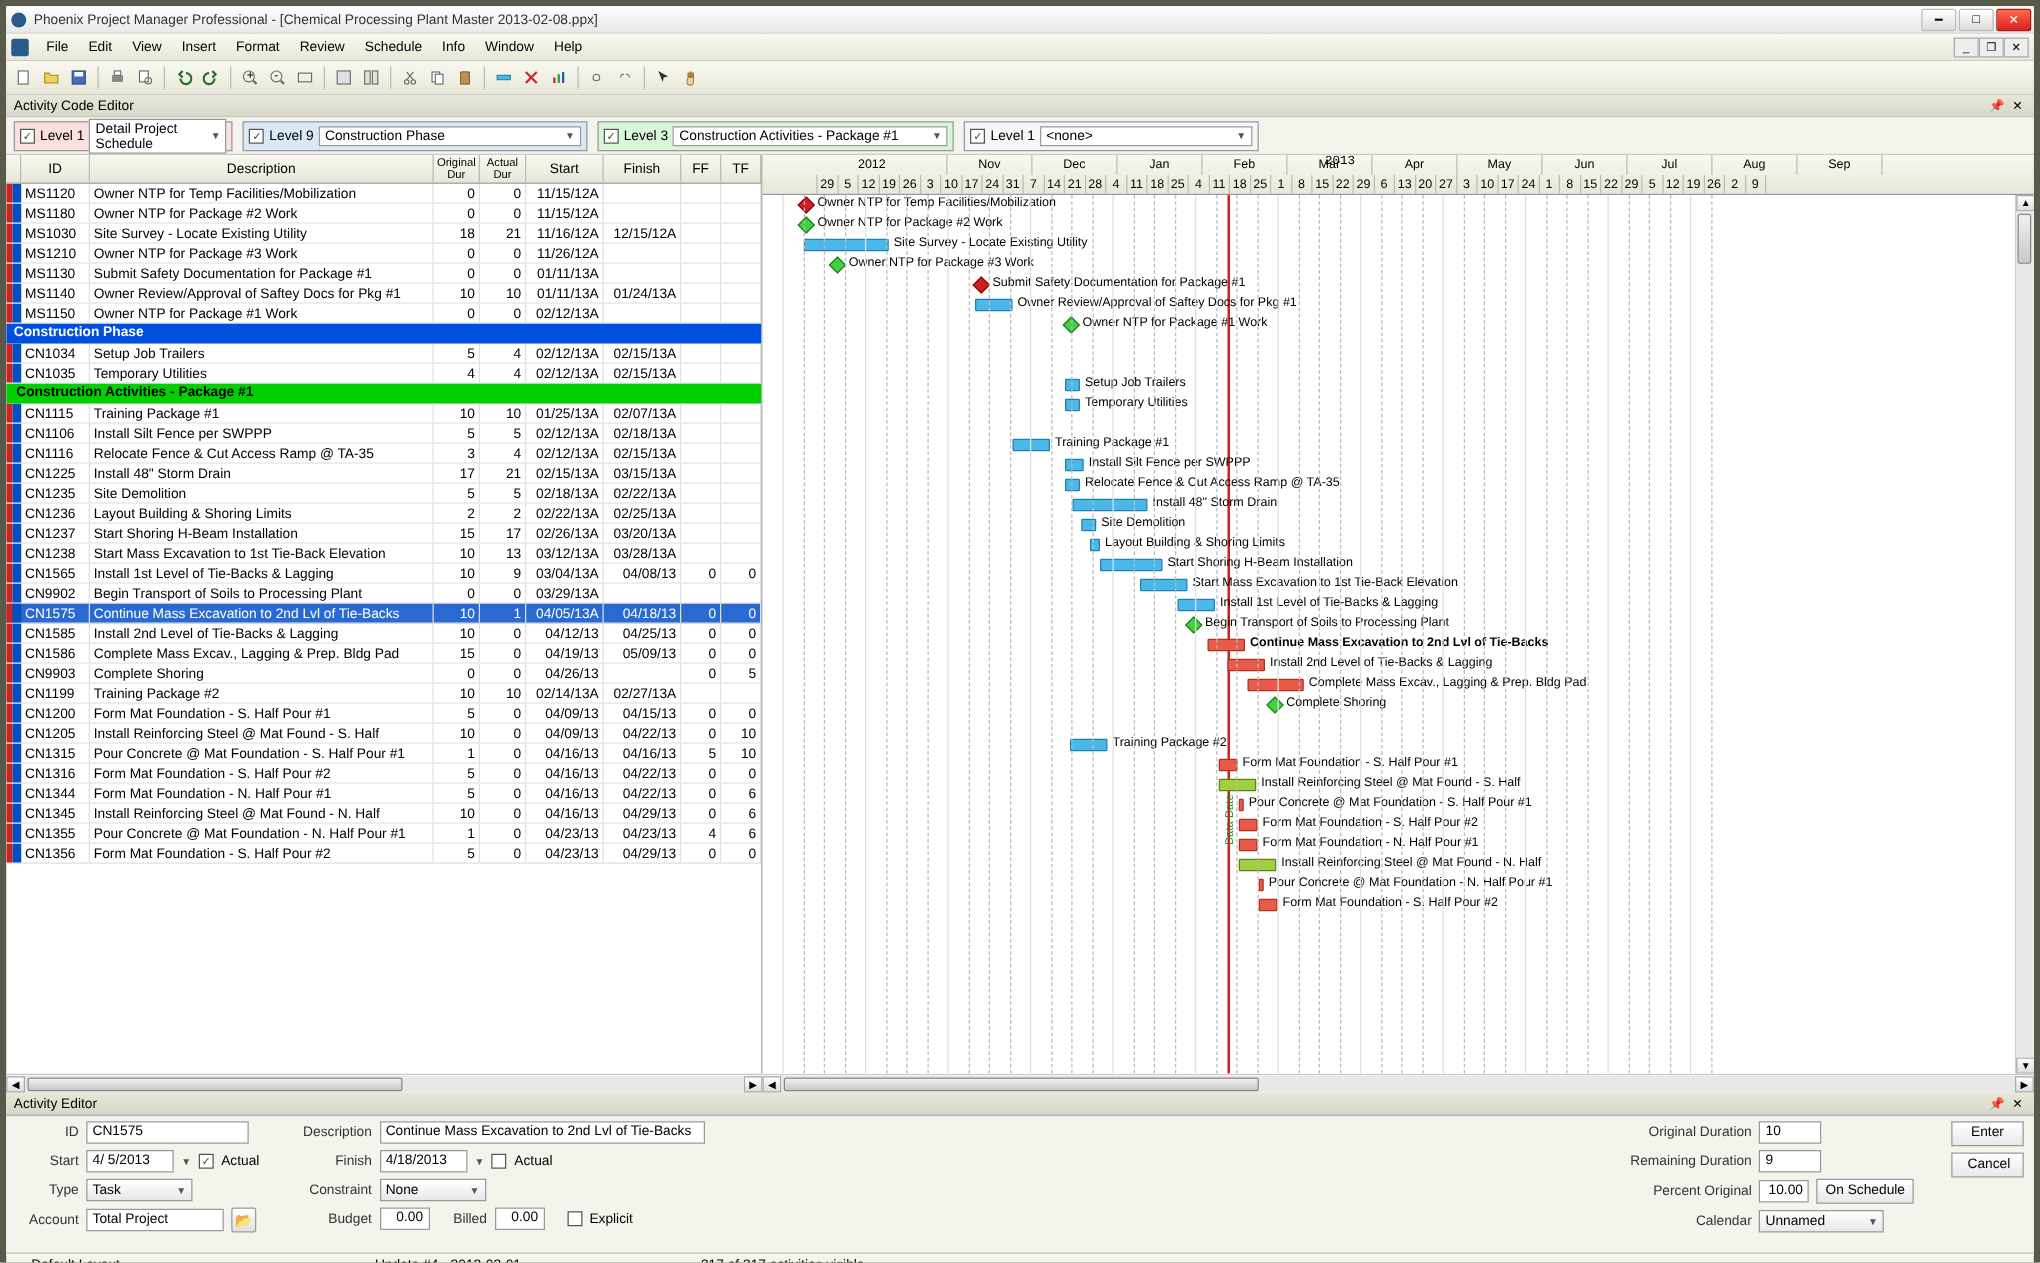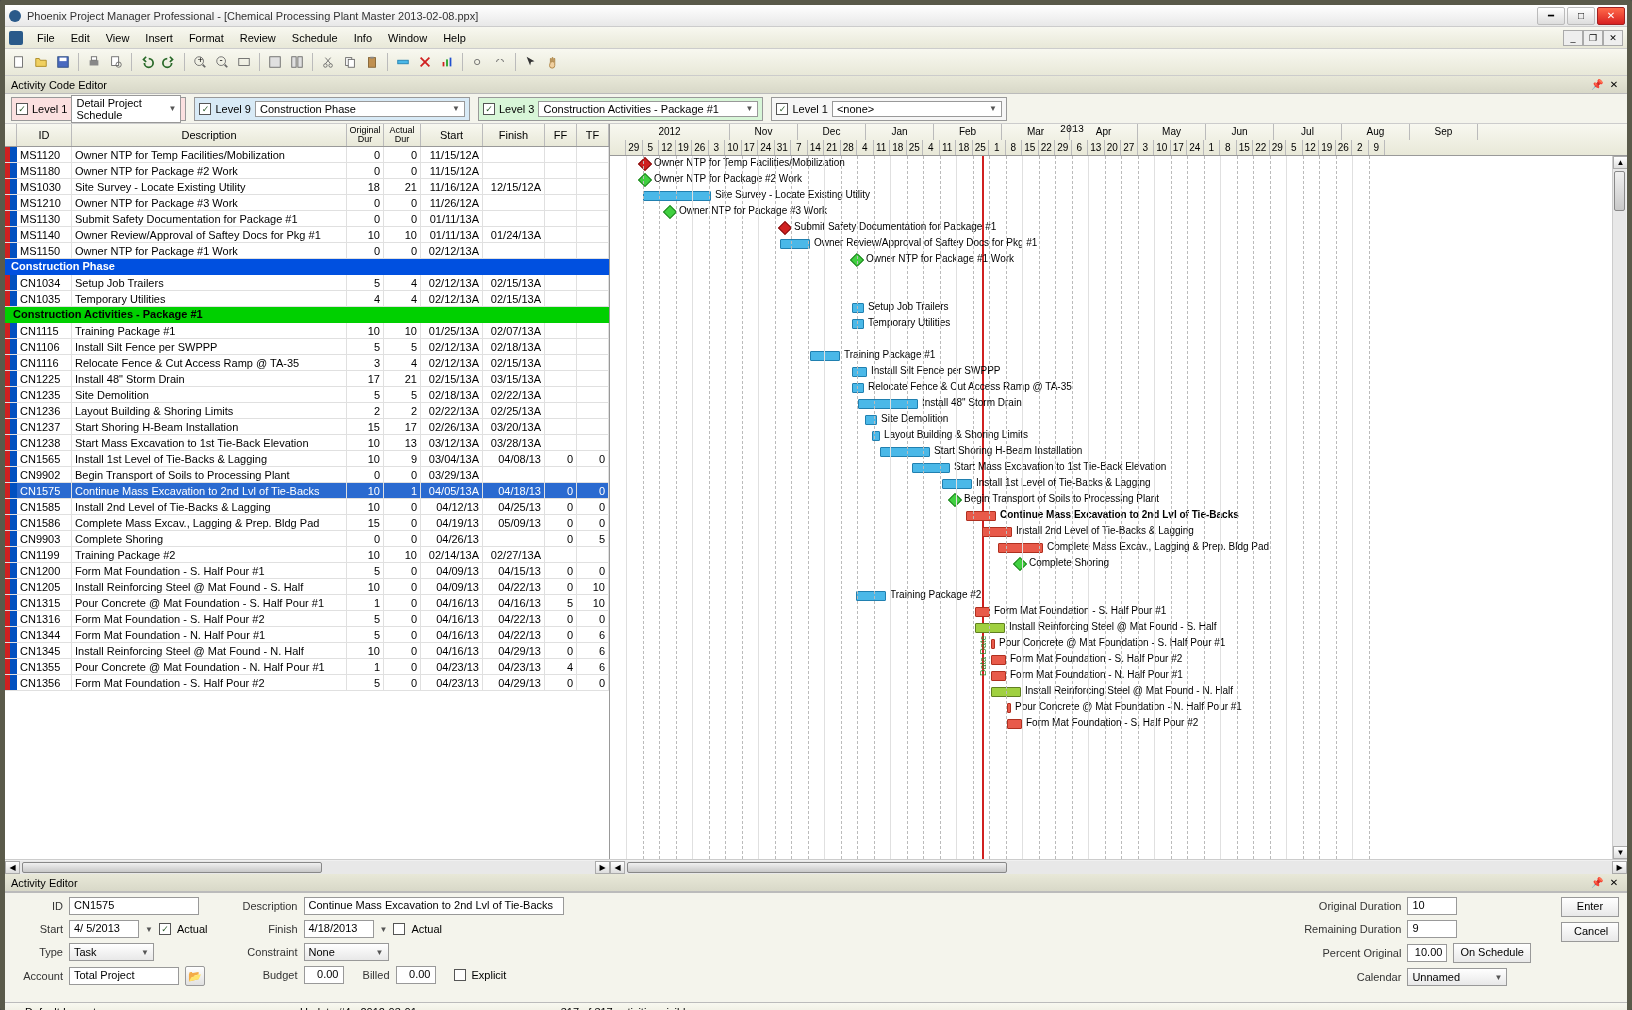--- a/index.html
+++ b/index.html
@@ -53,21 +53,21 @@
 .group-sub { background: #00d000; color: #000; font-weight: bold; padding: 1px 8px; height: 16px; }
 .col-id { width: 55px; }
 .col-desc { width: 275px; }
 .col-od { width: 37px; }
 .col-ad { width: 37px; }
 .col-start { width: 62px; }
 .col-finish { width: 62px; }
 .col-ff { width: 32px; }
 .col-tf { width: 32px; }
 .timescale { display: flex; flex-direction: column; background: linear-gradient(#f8f8f0,#e8e8d8); border-bottom: 1px solid #999; height: 32px; }
-.timescale-row { display: flex; height: 16px; }
+.timescale-row { display: flex; height: 16px; padding-left: 28px; }
 .ts-cell { border-right: 1px solid #bbb; text-align: center; font-size: 10px; display: flex; align-items: center; justify-content: center; overflow: hidden; }
 .gantt-body { flex: 1; position: relative; overflow: hidden; background: #fff; }
 .gantt-vline { position: absolute; top: 0; bottom: 0; width: 1px; background: #e0e0e0; }
 .gantt-vline.dashed { border-left: 1px dashed #bbb; background: none; }
 .gantt-row { position: absolute; left: 0; right: 0; height: 16px; }
 .gantt-bar { position: absolute; height: 10px; top: 3px; border-radius: 1px; }
 .gantt-bar.cyan { background: #4ab8e8; border: 1px solid #2080b0; }
 .gantt-bar.red { background: #e85a4a; border: 1px solid #b03020; }
 .gantt-bar.green { background: #a0d040; border: 1px solid #608020; }
 .gantt-milestone { position: absolute; width: 10px; height: 10px; top: 3px; transform: rotate(45deg); }

